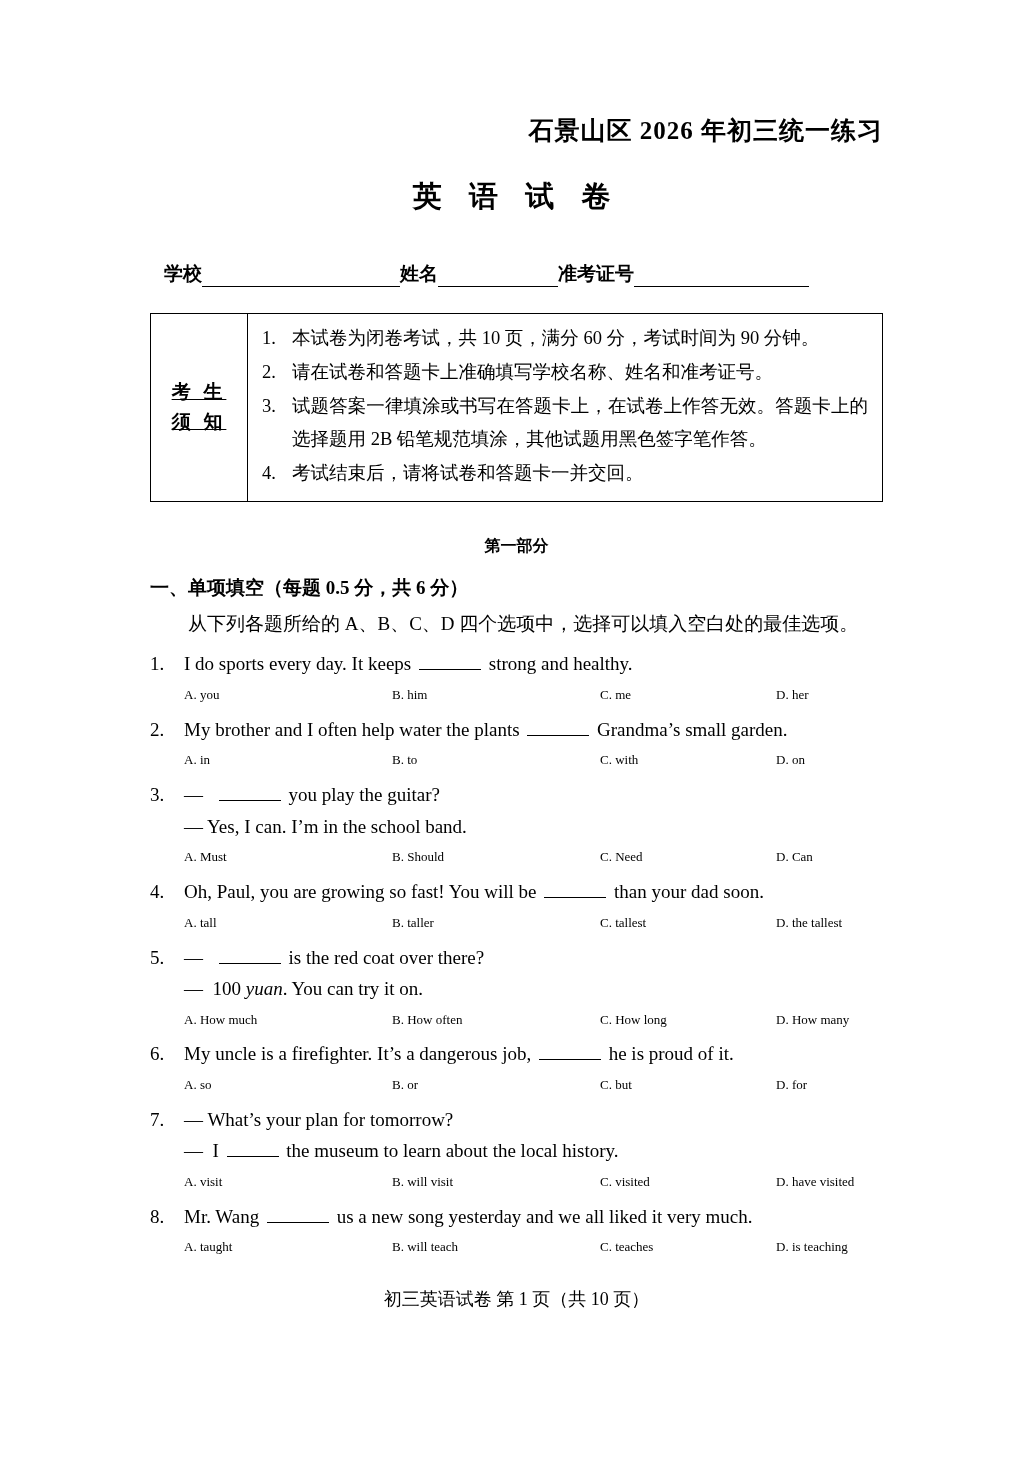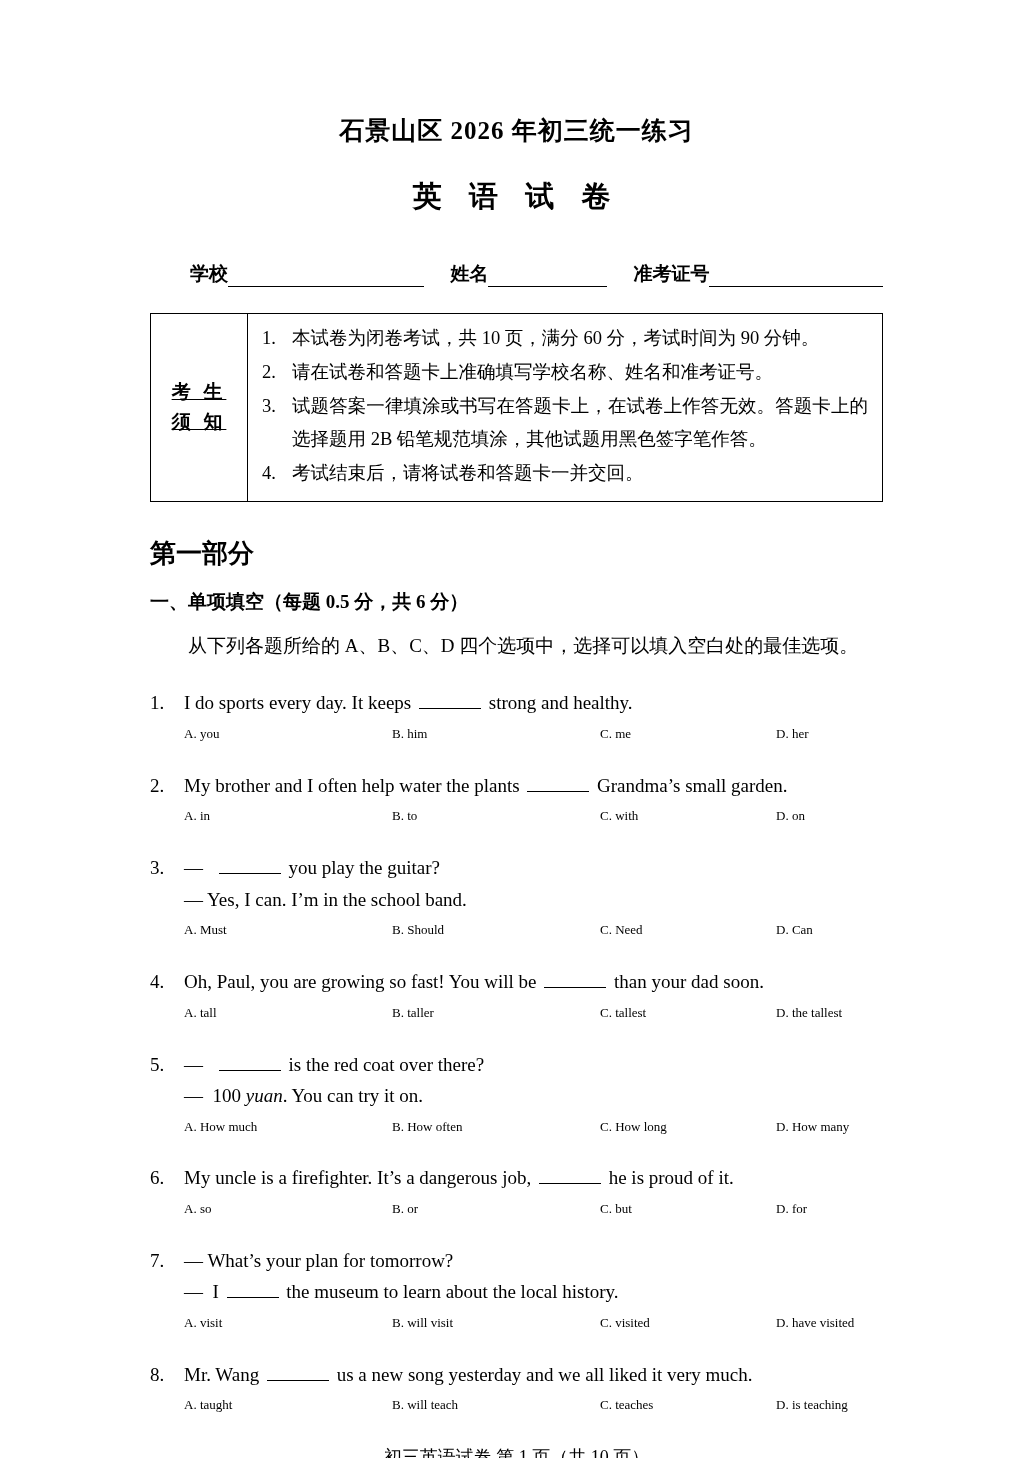--- a/index.html
+++ b/index.html
@@ -15,21 +15,21 @@
     position: relative;
   }
   .page {
     width: 1033px;
     min-height: 1458px;
     box-sizing: border-box;
     padding: 96px 150px 0 150px;
     position: relative;
   }
   .title-main {
-    text-align: center;
+    text-align: right;
     font-size: 25px;
     font-weight: bold;
     letter-spacing: 1px;
     margin: 18px 0 4px 0;
     font-family: "Liberation Serif", "DejaVu Serif", serif;
   }
   .title-sub {
     text-align: center;
     font-size: 29px;
     font-weight: bold;
@@ -37,21 +37,21 @@
     margin: 30px 0 0 0;
   }
   .idline {
     margin-top: 44px;
     font-size: 19px;
     display: flex;
     align-items: flex-end;
     padding-left: 14px;
     white-space: nowrap;
   }
-  .idline .lbl { font-weight: bold; margin-left: 26px; }
+  .idline .lbl { font-weight: bold; }
   .rule {
     display: inline-block;
     border-bottom: 1.3px solid #000;
     height: 17px;
   }
   .r1 { width: 198px; }
   .r2 { width: 120px; }
   .r3 { width: 175px; }
 
   .notice {
@@ -95,60 +95,60 @@
   }
   .notice-body li::before {
     content: counter(nitem) ".";
     position: absolute;
     left: -30px;
     width: 24px;
     text-align: left;
   }
 
   .part-title {
-    font-size: 26px;
+    text-align: center;
+    font-size: 16px;
     font-weight: bold;
     margin: 34px 0 16px 0;
   }
   .part-desc {
     font-size: 19px;
     margin-top: 16px;
     text-indent: 2em;
     line-height: 1.5;
   }
   .sec-head {
     font-size: 19px;
     font-weight: bold;
     margin-top: 14px;
     line-height: 1.6;
   }
   .sec-sub {
     font-size: 19px;
-    margin-top: 14px;
+    margin-top: 6px;
     text-indent: 2em;
     line-height: 1.6;
   }
 
   .q {
     margin-top: 11px;
     font-size: 19px;
     line-height: 1.45;
   }
   .q-row {
     display: flex;
     align-items: baseline;
   }
   .q-num {
     width: 34px;
     flex: 0 0 34px;
     text-align: left;
   }
   .q-stem {
     flex: 1;
-    margin-top: 17px;
   }
   .q-cont {
     padding-left: 34px;
     margin-top: 4px;
   }
   .blank {
     display: inline-block;
     border-bottom: 1.2px solid #000;
     height: 15px;
     width: 62px;

